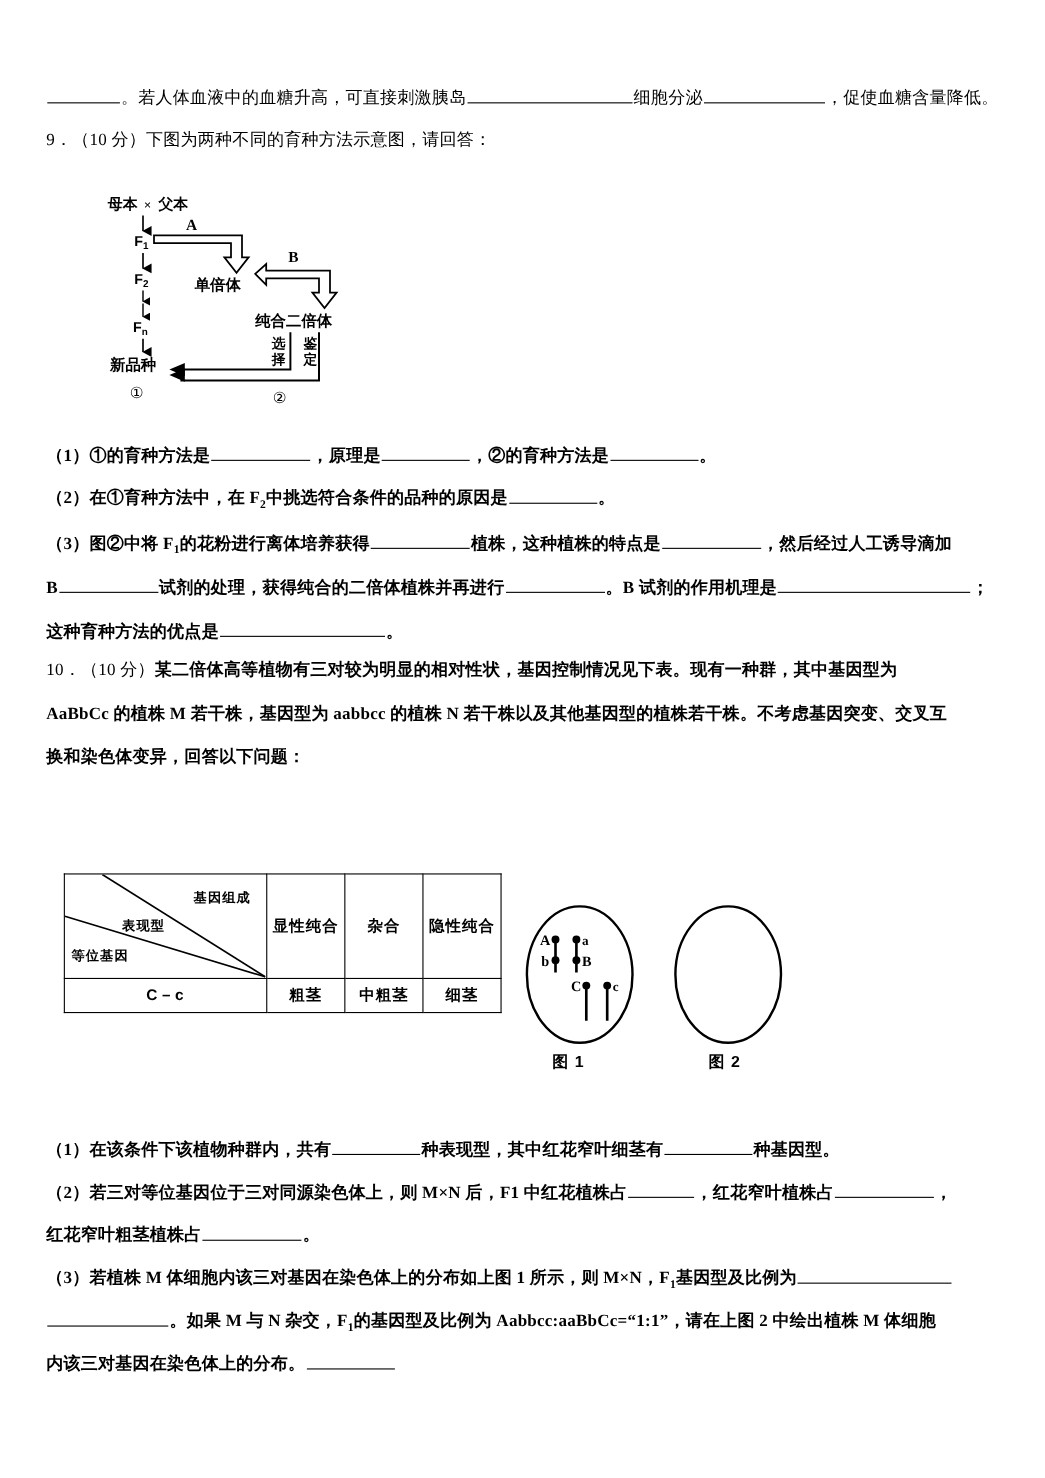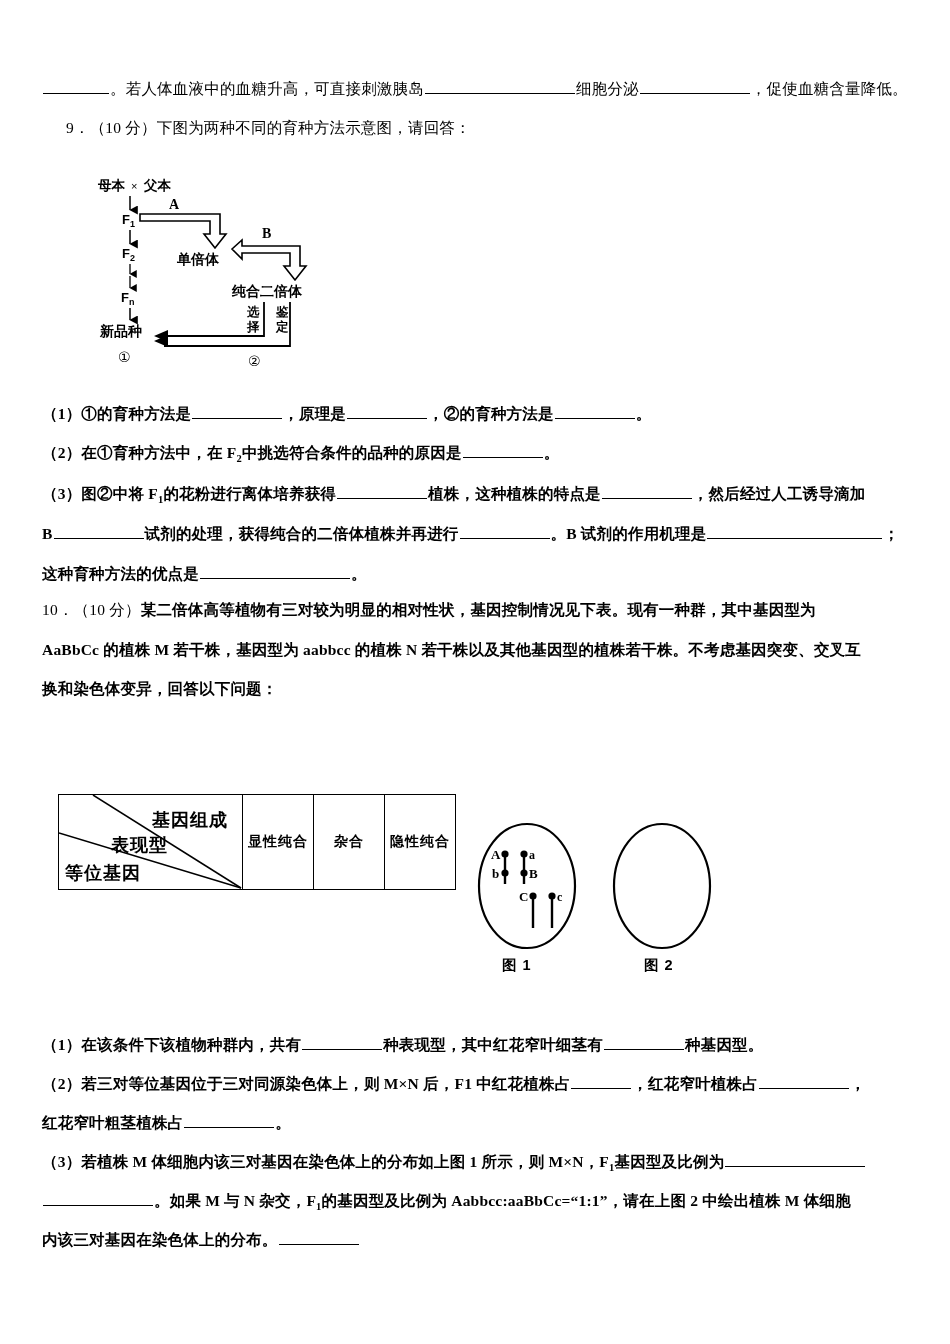--- a/index.html
+++ b/index.html
@@ -86,21 +86,21 @@
   }
   .gene-table td.hdrcell {
     height: 94px;
     padding: 0;
     position: relative;
     width: 183px;
   }
   .hdrcell .lbl {
     position: absolute;
     font-weight: bold;
-    font-size: 18px;
+    font-size: 12px;
     white-space: nowrap;
     text-align: center;
   }
   .hdrcell .lbl-gene { right: 14px; top: 13px; }
   .hdrcell .lbl-pheno { left: 52px; top: 38px; }
   .hdrcell .lbl-allele { left: 6px; top: 66px; }
   .hdrcell svg { position: absolute; left: 0; top: 0; }
   .colw { width: 62px; }
 
   
@@ -123,21 +123,21 @@
 </head>
 <body>
 
 <div class="page">
  <div class="content">
 
   <div class="row ln" style="top:0px;">
     <span class="blank b66"></span><span>。若人体血液中的血糖升高，可直接刺激胰岛</span><span class="blank b150"></span><span>细胞分泌</span><span class="blank b110"></span><span>，促使血糖含量降低。</span>
   </div>
 
-  <div class="row ln" style="top:42px;margin-left:24px;">
+  <div class="row ln" style="top:42px;">
     <span>9．</span><span>（10 分）</span><span>下图为两种不同的育种方法示意图，请回答：</span>
   </div>
 
   <div class="diagram1">
     <svg width="330" height="195" viewBox="0 0 330 195">
       <defs>
         <marker id="sarrow" markerWidth="7" markerHeight="7" refX="3" refY="5.2" orient="auto">
           <path d="M0,0 L3,5.6 L6,0 Z" fill="#000"></path>
         </marker>
       </defs>
@@ -218,20 +218,26 @@
           <line x1="0" y1="38" x2="182" y2="93" stroke="#000" stroke-width="1.5"></line>
         </svg>
         <span class="lbl lbl-gene">基因组成</span>
         <span class="lbl lbl-pheno">表现型</span>
         <span class="lbl lbl-allele">等位基因</span>
       </td>
       <td class="colw">显性纯合</td>
       <td class="colw">杂合</td>
       <td class="colw">隐性纯合</td>
     </tr>
+    <tr>
+      <td>C－c</td>
+      <td>粗茎</td>
+      <td>中粗茎</td>
+      <td>细茎</td>
+    </tr>
   </tbody>
       </table>
 
   <div class="cells">
     <svg width="265" height="185" viewBox="0 0 265 185">
 
       <ellipse cx="55" cy="70" rx="48" ry="62" fill="none" stroke="#000" stroke-width="2.2"></ellipse>
 
       <line x1="33" y1="36" x2="33" y2="68" stroke="#000" stroke-width="2.4"></line>
       <circle cx="33" cy="38" r="3.6" fill="#000"></circle>

